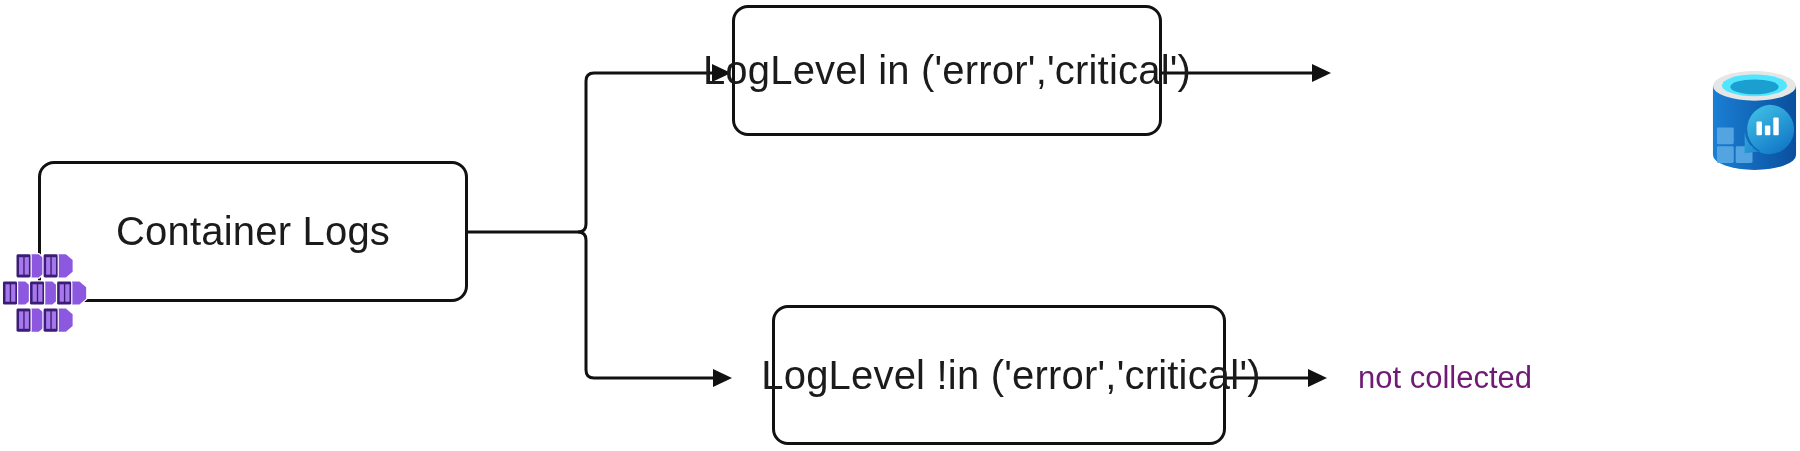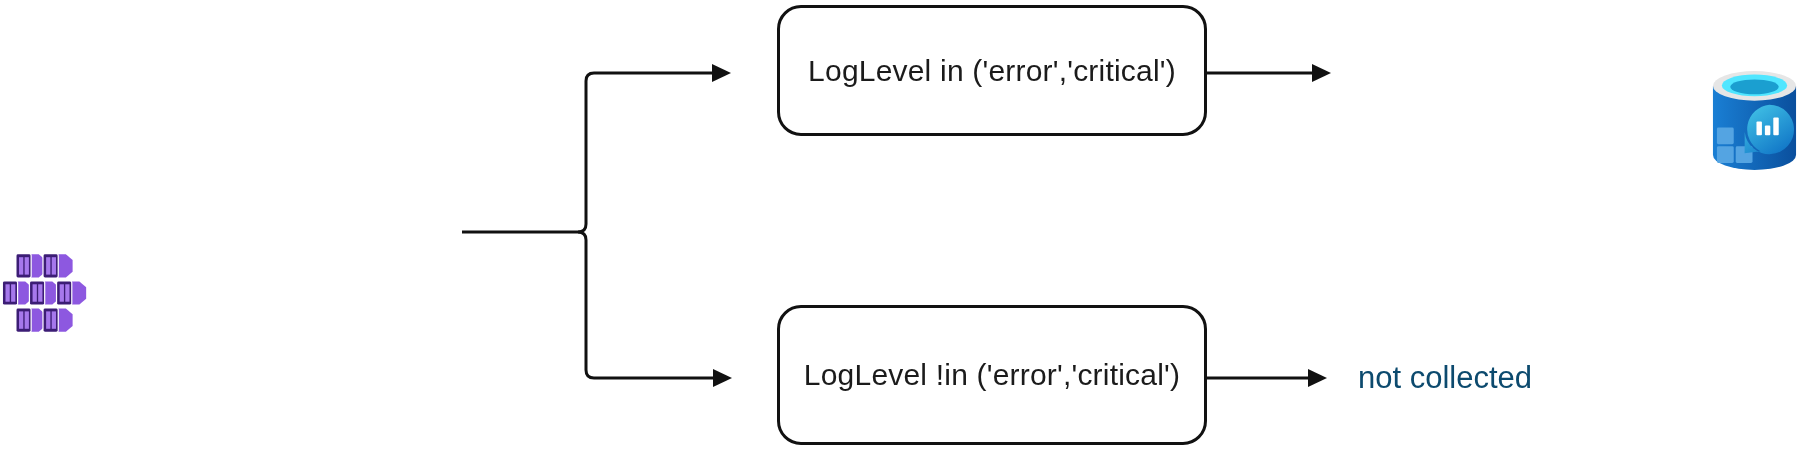--- a/index.html
+++ b/index.html
@@ -2,31 +2,31 @@
 <html><head>
 <meta charset="utf-8">
 <style>
   html,body{margin:0;padding:0;background:#fff;}
   #canvas{
     position:relative;width:1800px;height:451px;background:#ffffff;overflow:hidden;
     font-family:"Liberation Sans","DejaVu Sans",sans-serif;
   }
   .connector-layer{position:absolute;left:0;top:0;z-index:1;}
   .node{
-    position:absolute;z-index:2;background:#fff;border:3px solid #111;border-radius:24px;
+    position:absolute;z-index:2;background:#fff;border:3px solid #111;border-radius:16px;
     display:flex;align-items:center;justify-content:center;
-    font-size:30px;color:#1b1b1b;letter-spacing:0.2px;white-space:nowrap;margin-left:45px;
+    font-size:40px;color:#1b1b1b;letter-spacing:0.2px;white-space:nowrap;
   }
   #source-node{left:38px;top:161px;width:424px;height:135px;}
   #filter-top-node{left:732px;top:5px;width:424px;height:125px;}
-  #filter-bottom-node{left:732px;top:305px;width:424px;height:134px;}
+  #filter-bottom-node{left:772px;top:305px;width:424px;height:134px;padding-left:24px;}
   #destination-node{left:1332px;top:5px;width:422px;height:131px;}
   #not-collected{
     position:absolute;z-index:2;left:1358px;top:360px;height:36px;line-height:36px;
-    font-size:31px;color:#0c4a6e;white-space:nowrap;
+    font-size:31px;color:#701a75;white-space:nowrap;
   }
   .icon{position:absolute;z-index:3;}
   #container-cluster-icon{left:2px;top:252px;width:89px;height:82px;}
   #log-analytics-icon{left:1709px;top:63px;width:91px;height:115px;}
 </style>
 </head>
 <body>
 
 <div id="canvas">
 
@@ -44,20 +44,23 @@
       <path d="M1159,378 H1309"></path>
     </g>
     <g fill="#111" stroke="none">
       <polygon points="712,64 712,82 731,73"></polygon>
       <polygon points="713,369 713,387 732,378"></polygon>
       <polygon points="1312,64 1312,82 1331,73"></polygon>
       <polygon points="1308,369 1308,387 1327,378"></polygon>
     </g>
   </svg>
 
+  <div class="node" id="source-node">
+    <span>Container Logs</span>
+  </div>
 
   <div class="node" id="filter-top-node">
     <span>LogLevel in ('error','critical')</span>
   </div>
 
   <div class="node" id="filter-bottom-node">
     <span>LogLevel !in ('error','critical')</span>
   </div>
 
 

